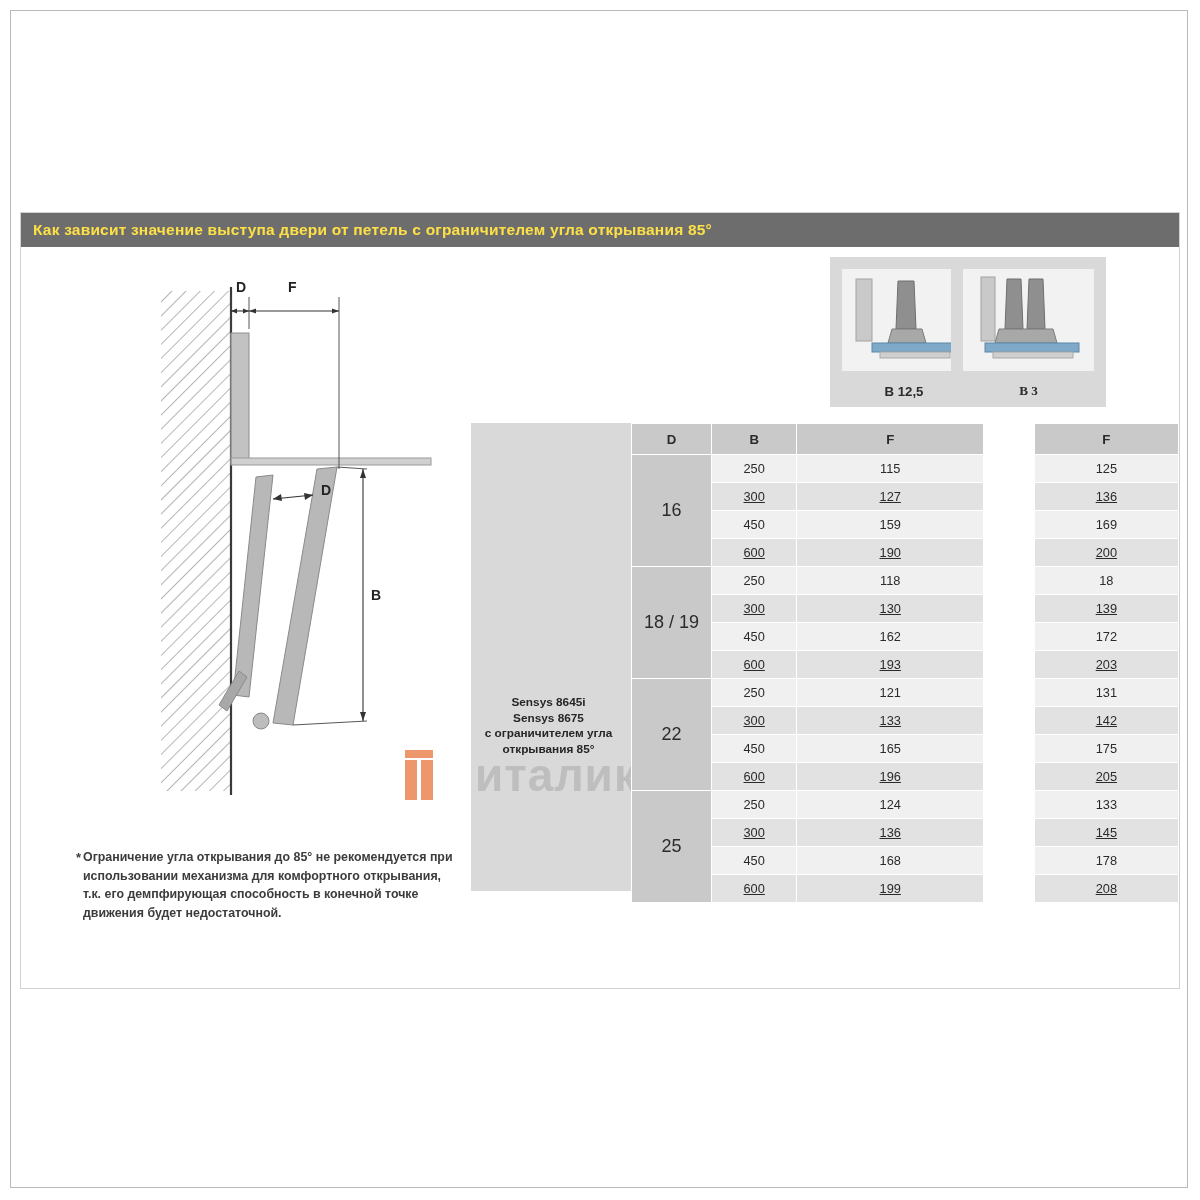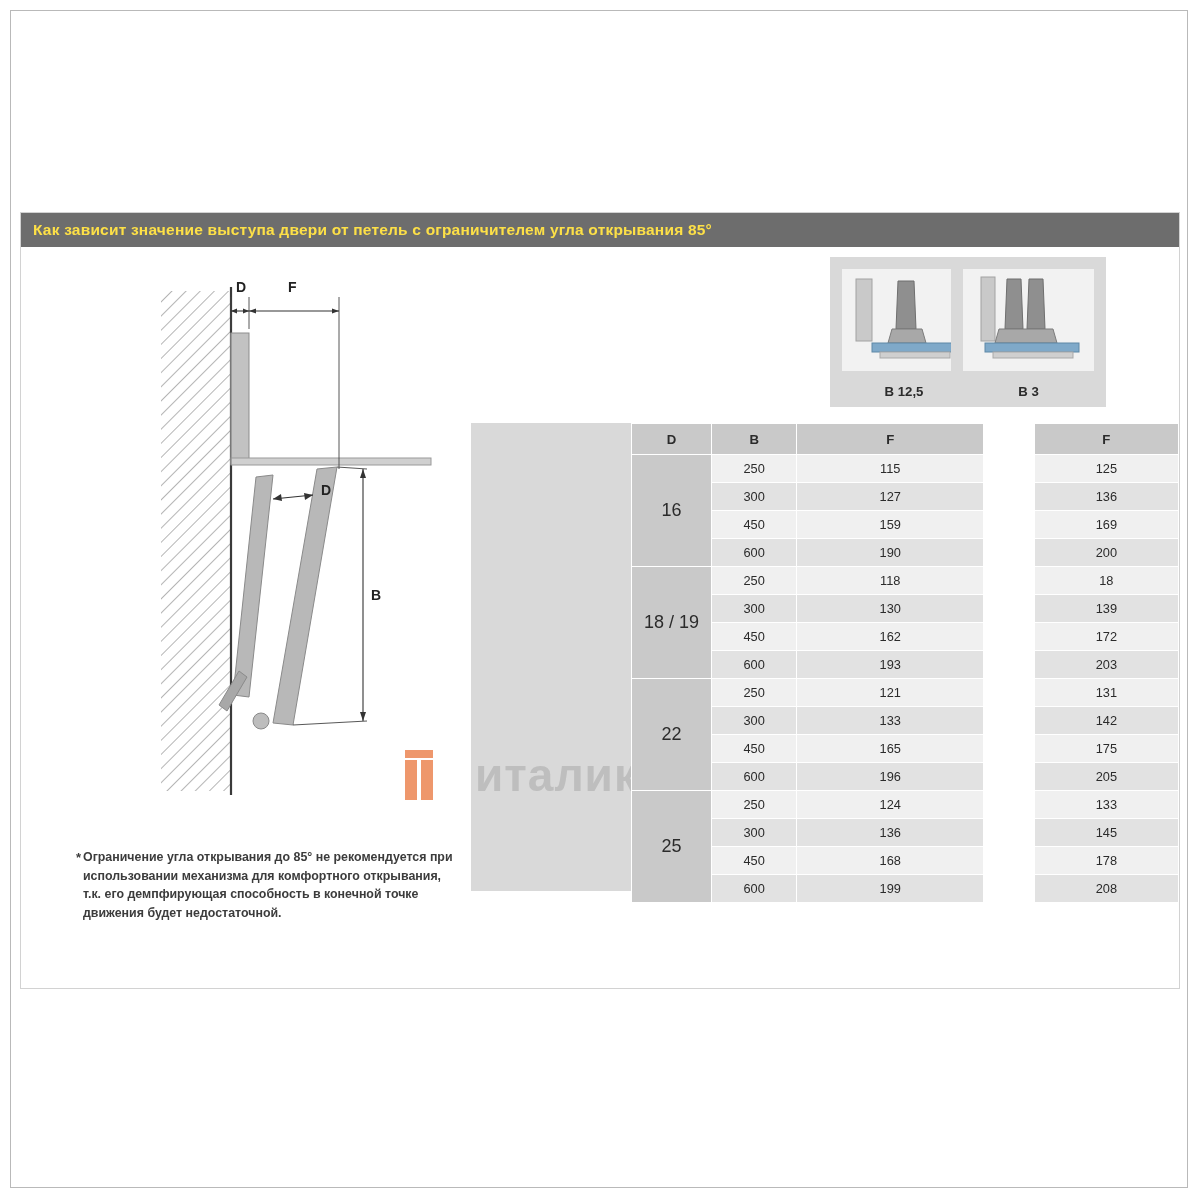--- a/index.html
+++ b/index.html
@@ -93,21 +93,21 @@
   }
   .thumb .cap {
     position: absolute;
     left: 0; right: 0; bottom: 8px;
     text-align: center;
     font-size: 13.2px;
     font-weight: bold;
     color: #2b2b2b;
   }
   #thumb-b125 { left: 770px; top: 44px;  width: 148px; height: 150px; margin-left: 39px; }
-  #thumb-b3   { left: 930px; top: 44px;  width: 155px; height: 150px; }
+  #thumb-b3   { left: 930px; top: 44px;  width: 155px; height: 150px; font-family: Liberation Serif, serif; }
 
   
   #thumb-85 {
     position: absolute;
     left: 450px; top: 342px;
     width: 155px; height: 190px;
     background: #d9d9d9;
   }
   #thumb-85 .pic {
     position: absolute;
@@ -150,21 +150,21 @@
   .col-b { width: 88px; }
   .col-f1 { width: 198px; }
   .col-gap { width: 52px; }
   .col-f2 { width: 152px; }
   .cell-d {
     background: #c9c9c9;
     font-weight: bold;
     font-size: 18px;
   }
   .band-a { background: #f0f0f0; }
-  .band-b { background: #e2e2e2; }
+  .band-b { background: #e2e2e2; text-decoration: underline; }
   .spacer-cell { background: #ffffff; border-color: #ffffff; }
 
   
   .greyband {
     position: absolute;
     left: 450px; top: 210px;
     width: 160px; height: 468px;
     background: #d9d9d9;
   }
 
@@ -277,20 +277,26 @@
           <path d="M66,10 L80,10 L82,60 L64,60 Z" fill="#8f8f8f" stroke="#6f6f6f" stroke-width="1"></path>
           <path d="M36,60 L90,60 L94,74 L32,74 Z" fill="#a8a8a8" stroke="#7c7c7c" stroke-width="1"></path>
           <rect x="22" y="74" width="94" height="9" fill="#7fa9c9" stroke="#5f88a6" stroke-width="1"></rect>
           <rect x="30" y="83" width="80" height="6" fill="#cfcfcf" stroke="#a9a9a9" stroke-width="1"></rect>
         </svg>
       </div>
       <div class="cap">B 3</div>
     </div>
 
     <div id="thumb-85">
+      <div class="cap85">
+        <div>Sensys 8645i</div>
+        <div>Sensys 8675</div>
+        <div>с ограничителем угла</div>
+        <div>открывания 85°</div>
+      </div>
     </div>
 
     <div class="watermark">
       <svg width="64" height="56" viewBox="0 0 64 56">
         <rect x="2" y="12" width="12" height="40" fill="rgba(232,116,59,0.75)"></rect>
         <rect x="18" y="12" width="12" height="40" fill="rgba(232,116,59,0.75)"></rect>
         <rect x="2" y="2" width="28" height="8" fill="rgba(232,116,59,0.75)"></rect>
       </svg>
       <span class="wm-text">италика</span>
     </div>

